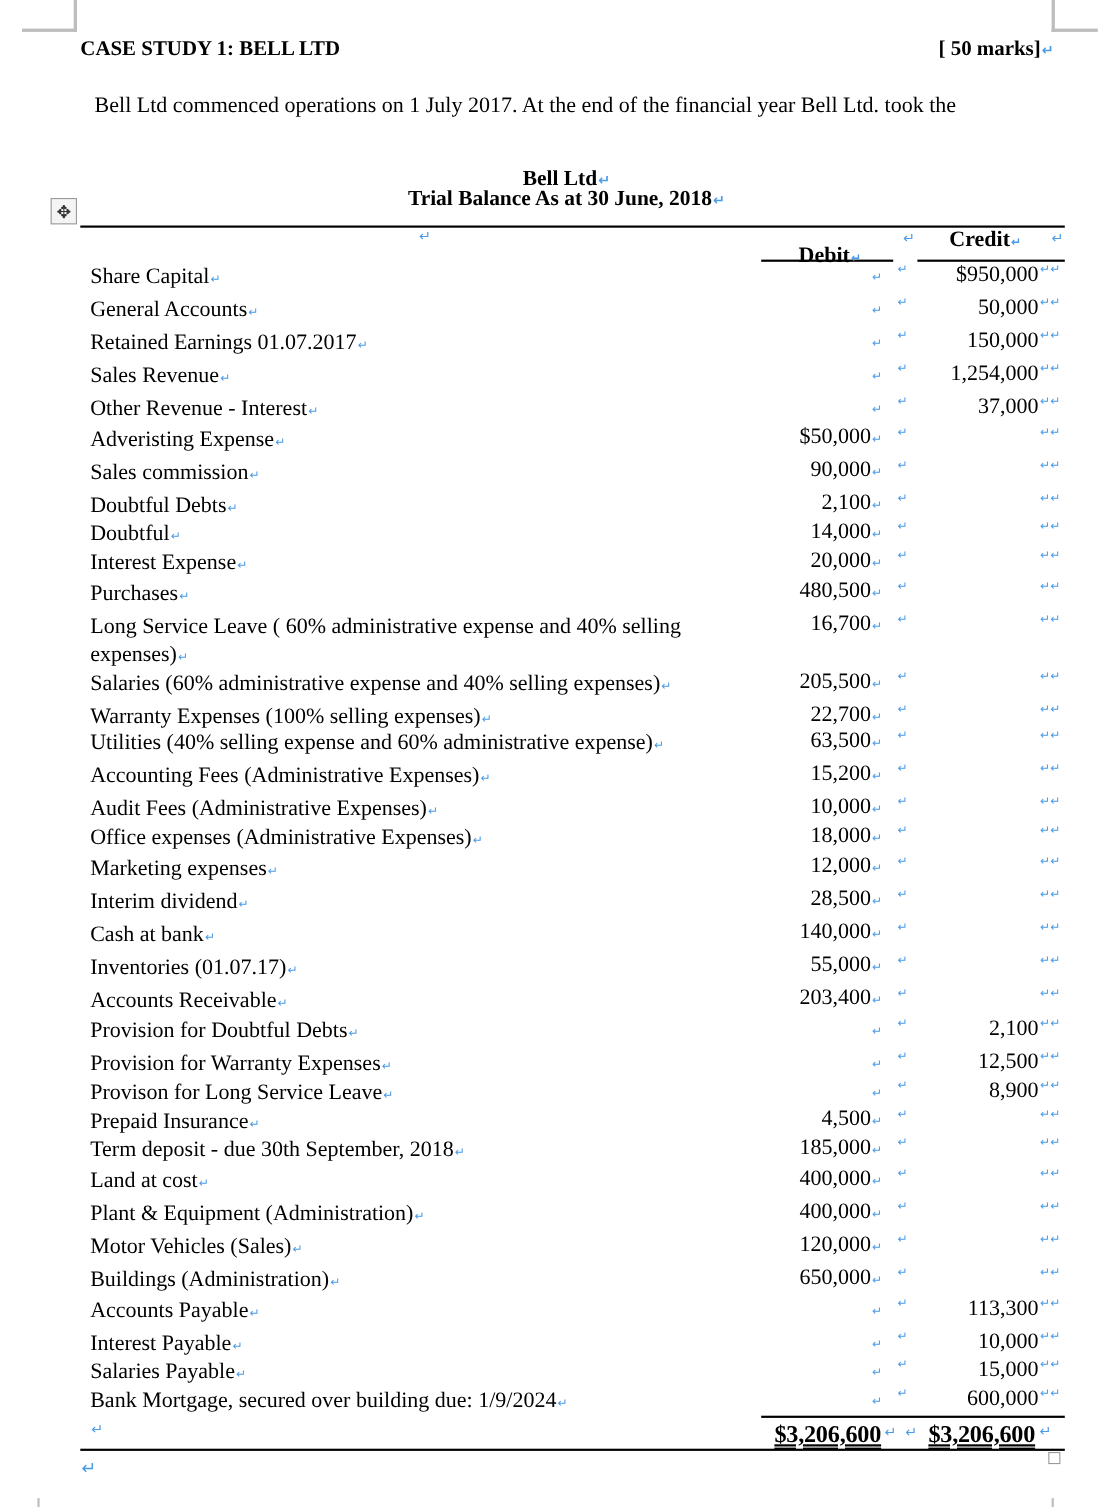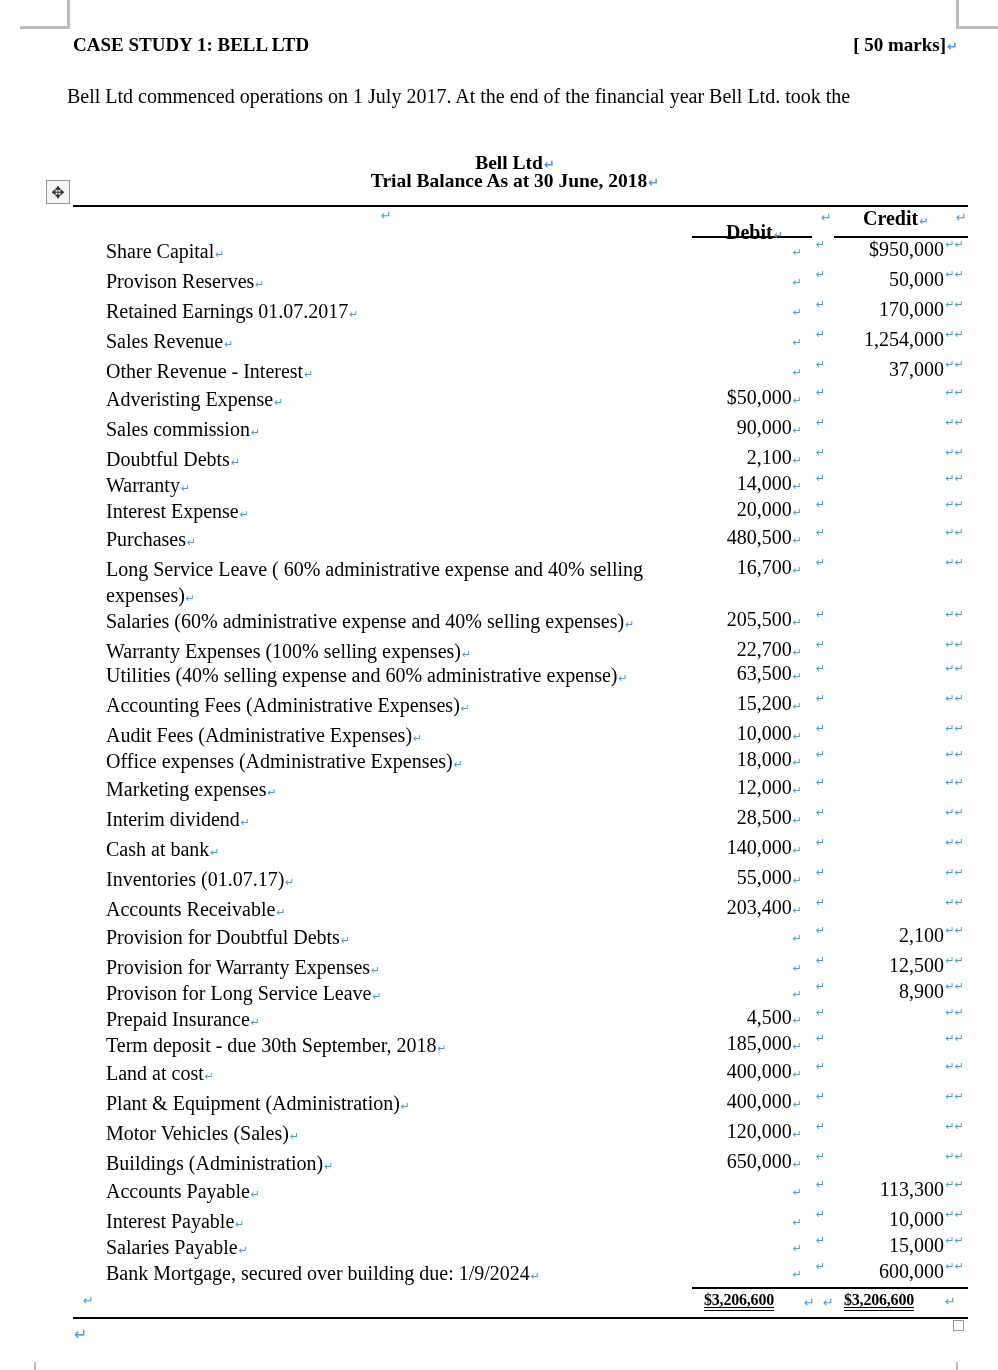--- a/index.html
+++ b/index.html
@@ -8,36 +8,36 @@
   .crop { position: absolute; border-color: #bdbdbd; border-style: solid; width: 0; height: 0; }
   .crop.tl { left: 20px; top: 0; width: 47px; height: 26px; border-width: 0 3px 3px 0; }
   .crop.tr { left: 956px; top: 0; width: 42px; height: 26px; border-width: 0 0 3px 3px; }
   .crop.bl { left: 34px; top: 1362px; width: 2px; height: 8px; background: #bdbdbd; border: 0; }
   .crop.br { left: 956px; top: 1362px; width: 2px; height: 8px; background: #bdbdbd; border: 0; }
   .pm { color: #4a9be8; font-size: 13px; font-family: "DejaVu Sans", sans-serif; margin-left: 1px; }
   .pm.sm { font-size: 11px; }
   .heading { position: absolute; top: 34px; left: 73px; right: 40px; height: 26px; font-weight: bold; font-size: 19px; }
   .heading .left { position: absolute; left: 0; top: 0; }
   .heading .right { position: absolute; right: 0; top: 0; }
-  .intro { position: absolute; top: 82px; left: 67px; width: 890px; font-size: 20px; line-height: 28px; }
+  .intro { position: absolute; top: 82px; left: 86px; width: 890px; font-size: 20px; line-height: 28px; }
   .center-title { position: absolute; left: 73px; width: 884px; text-align: center; font-weight: bold; font-size: 19.5px; }
   .t1 { top: 152px; }
   .t2 { top: 170px; }
   .move-handle { position: absolute; left: 46px; top: 180px; width: 24px; height: 24px; border: 1px solid #999;
                  background: #f4f4f4; box-sizing: border-box; display: flex; align-items: center; justify-content: center;
                  font-size: 16px; color: #333; font-family: "DejaVu Sans", sans-serif; }
   .rule { position: absolute; background: #000; height: 2px; }
   .hdr { position: absolute; top: 207px; font-weight: bold; font-size: 20px; }
   .row { position: absolute; left: 82px; width: 890px; font-size: 20px; }
-  .row .lbl { position: absolute; left: 0; top: 0; width: 610px; line-height: 26px; margin-left: 24px; }
+  .row .lbl { position: absolute; left: 0; top: 0; width: 610px; line-height: 26px; }
   .row .deb { position: absolute; right: 170px; top: 0; text-align: right; white-space: nowrap; }
   .row .dm { position: absolute; left: 733px; top: 0; }
   .row .cre { position: absolute; right: 28px; top: 0; text-align: left; white-space: nowrap; }
   .row .cm { position: absolute; right: 8px; top: 0; }
-  .total { position: absolute; top: 1291px; font-weight: bold; font-size: 16px; letter-spacing: -0.2px;
+  .total { position: absolute; top: 1291px; font-weight: bold; font-size: 22px; letter-spacing: -0.2px;
            text-decoration: underline double; text-underline-offset: 2px; }
   .end-box { position: absolute; left: 953px; top: 1320px; width: 11px; height: 11px; border: 1.5px solid #999; box-sizing: border-box; }
 </style>
 </head>
 <body>
 
 <div class="crop tl"></div>
 <div class="crop tr"></div>
 <div class="crop bl"></div>
 <div class="crop br"></div>
@@ -70,31 +70,31 @@
 
 <div id="rows">
     <div class="row" style="top: 238px;">
       <span class="lbl"><span>Share Capital</span><span class="pm sm">↵</span></span>
       <span class="deb"><span></span><span class="pm sm">↵</span></span>
       <span class="dm pm sm">↵</span>
       <span class="cre">$950,000</span>
       <span class="cm pm sm">↵↵</span>
     </div>
     <div class="row" style="top: 268px;">
-      <span class="lbl"><span>Provison Reserves</span><span class="pm sm">↵</span></span>
+      <span class="lbl"><span>General Accounts</span><span class="pm sm">↵</span></span>
       <span class="deb"><span></span><span class="pm sm">↵</span></span>
       <span class="dm pm sm">↵</span>
       <span class="cre">50,000</span>
       <span class="cm pm sm">↵↵</span>
     </div>
     <div class="row" style="top: 298px;">
       <span class="lbl"><span>Retained Earnings 01.07.2017</span><span class="pm sm">↵</span></span>
       <span class="deb"><span></span><span class="pm sm">↵</span></span>
       <span class="dm pm sm">↵</span>
-      <span class="cre">170,000</span>
+      <span class="cre">150,000</span>
       <span class="cm pm sm">↵↵</span>
     </div>
     <div class="row" style="top: 328px;">
       <span class="lbl"><span>Sales Revenue</span><span class="pm sm">↵</span></span>
       <span class="deb"><span></span><span class="pm sm">↵</span></span>
       <span class="dm pm sm">↵</span>
       <span class="cre">1,254,000</span>
       <span class="cm pm sm">↵↵</span>
     </div>
     <div class="row" style="top: 358px;">
@@ -119,21 +119,21 @@
       <span class="cm pm sm">↵↵</span>
     </div>
     <div class="row" style="top: 446px;">
       <span class="lbl"><span>Doubtful Debts</span><span class="pm sm">↵</span></span>
       <span class="deb"><span>2,100</span><span class="pm sm">↵</span></span>
       <span class="dm pm sm">↵</span>
       <span class="cre"></span>
       <span class="cm pm sm">↵↵</span>
     </div>
     <div class="row" style="top: 472px;">
-      <span class="lbl"><span>Warranty</span><span class="pm sm">↵</span></span>
+      <span class="lbl"><span>Doubtful</span><span class="pm sm">↵</span></span>
       <span class="deb"><span>14,000</span><span class="pm sm">↵</span></span>
       <span class="dm pm sm">↵</span>
       <span class="cre"></span>
       <span class="cm pm sm">↵↵</span>
     </div>
     <div class="row" style="top: 498px;">
       <span class="lbl"><span>Interest Expense</span><span class="pm sm">↵</span></span>
       <span class="deb"><span>20,000</span><span class="pm sm">↵</span></span>
       <span class="dm pm sm">↵</span>
       <span class="cre"></span>

